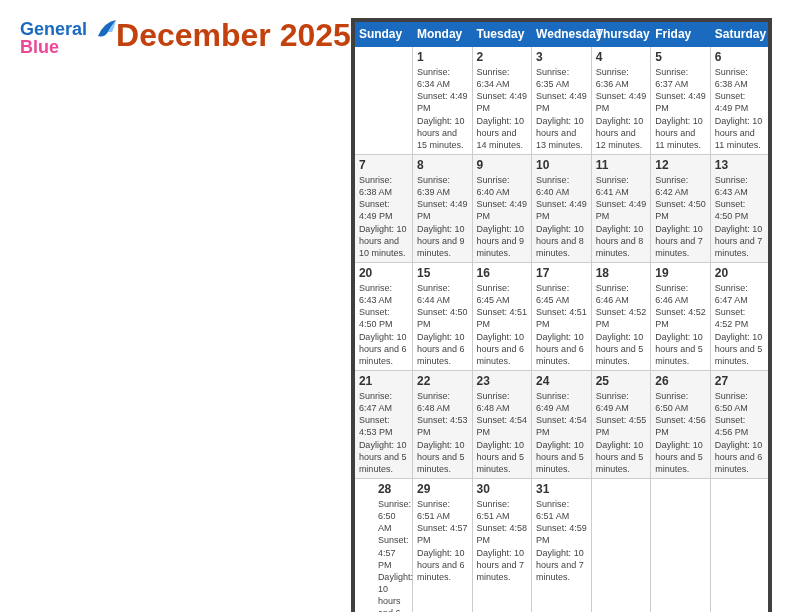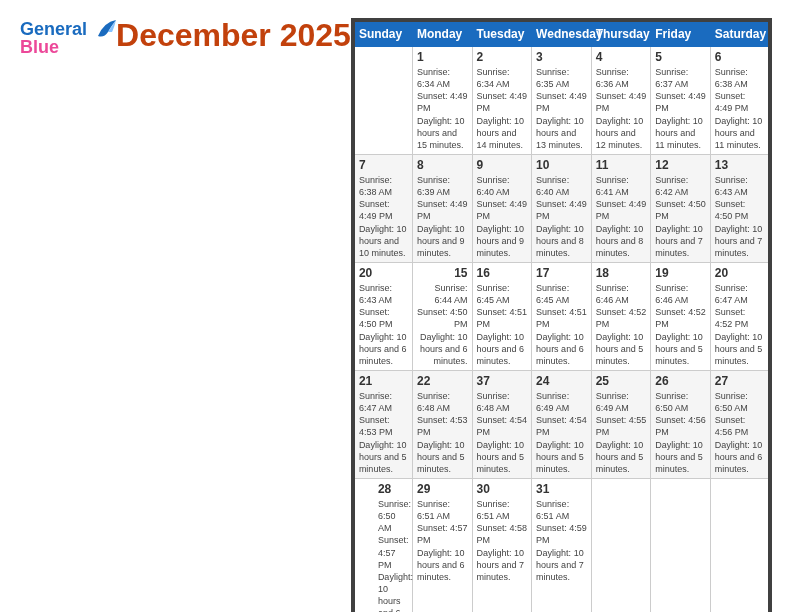--- a/index.html
+++ b/index.html
@@ -181,21 +181,21 @@
           <td style="background: rgb(245, 245, 245);">
             <div class="day-number">13</div>
             <div class="cell-text">Sunrise: 6:43 AM<br>Sunset: 4:50 PM<br>Daylight: 10 hours and 7 minutes.</div>
           </td>
         </tr>
         <tr style="background: rgb(255, 255, 255);">
           <td style="background: rgb(255, 255, 255);">
             <div class="day-number">20</div>
             <div class="cell-text">Sunrise: 6:43 AM<br>Sunset: 4:50 PM<br>Daylight: 10 hours and 6 minutes.</div>
           </td>
-          <td style="background: rgb(255, 255, 255); text-align: right;">
+          <td style="background: rgb(255, 255, 255);">
             <div class="day-number">15</div>
             <div class="cell-text">Sunrise: 6:44 AM<br>Sunset: 4:50 PM<br>Daylight: 10 hours and 6 minutes.</div>
           </td>
           <td style="background: rgb(255, 255, 255);">
             <div class="day-number">16</div>
             <div class="cell-text">Sunrise: 6:45 AM<br>Sunset: 4:51 PM<br>Daylight: 10 hours and 6 minutes.</div>
           </td>
           <td style="background: rgb(255, 255, 255);">
             <div class="day-number">17</div>
             <div class="cell-text">Sunrise: 6:45 AM<br>Sunset: 4:51 PM<br>Daylight: 10 hours and 6 minutes.</div>
@@ -216,21 +216,21 @@
         <tr style="background: #be185d;">
           <td style="background: rgb(245, 245, 245);">
             <div class="day-number">21</div>
             <div class="cell-text">Sunrise: 6:47 AM<br>Sunset: 4:53 PM<br>Daylight: 10 hours and 5 minutes.</div>
           </td>
           <td style="background: rgb(245, 245, 245);">
             <div class="day-number">22</div>
             <div class="cell-text">Sunrise: 6:48 AM<br>Sunset: 4:53 PM<br>Daylight: 10 hours and 5 minutes.</div>
           </td>
           <td style="background: rgb(245, 245, 245);">
-            <div class="day-number">37</div>
+            <div class="day-number">23</div>
             <div class="cell-text">Sunrise: 6:48 AM<br>Sunset: 4:54 PM<br>Daylight: 10 hours and 5 minutes.</div>
           </td>
           <td style="background: rgb(245, 245, 245);">
             <div class="day-number">24</div>
             <div class="cell-text">Sunrise: 6:49 AM<br>Sunset: 4:54 PM<br>Daylight: 10 hours and 5 minutes.</div>
           </td>
           <td style="background: rgb(245, 245, 245);">
             <div class="day-number">25</div>
             <div class="cell-text">Sunrise: 6:49 AM<br>Sunset: 4:55 PM<br>Daylight: 10 hours and 5 minutes.</div>
           </td>

